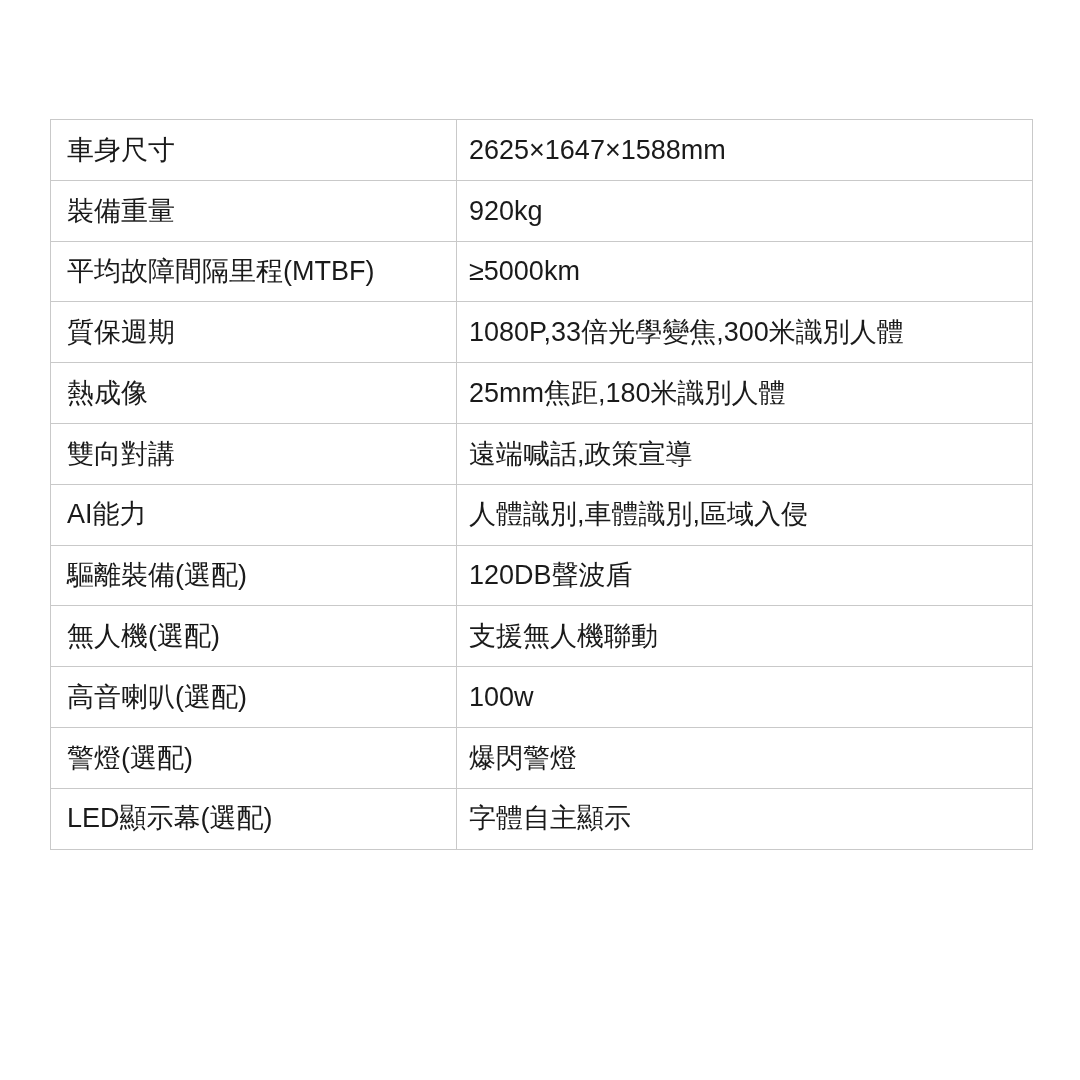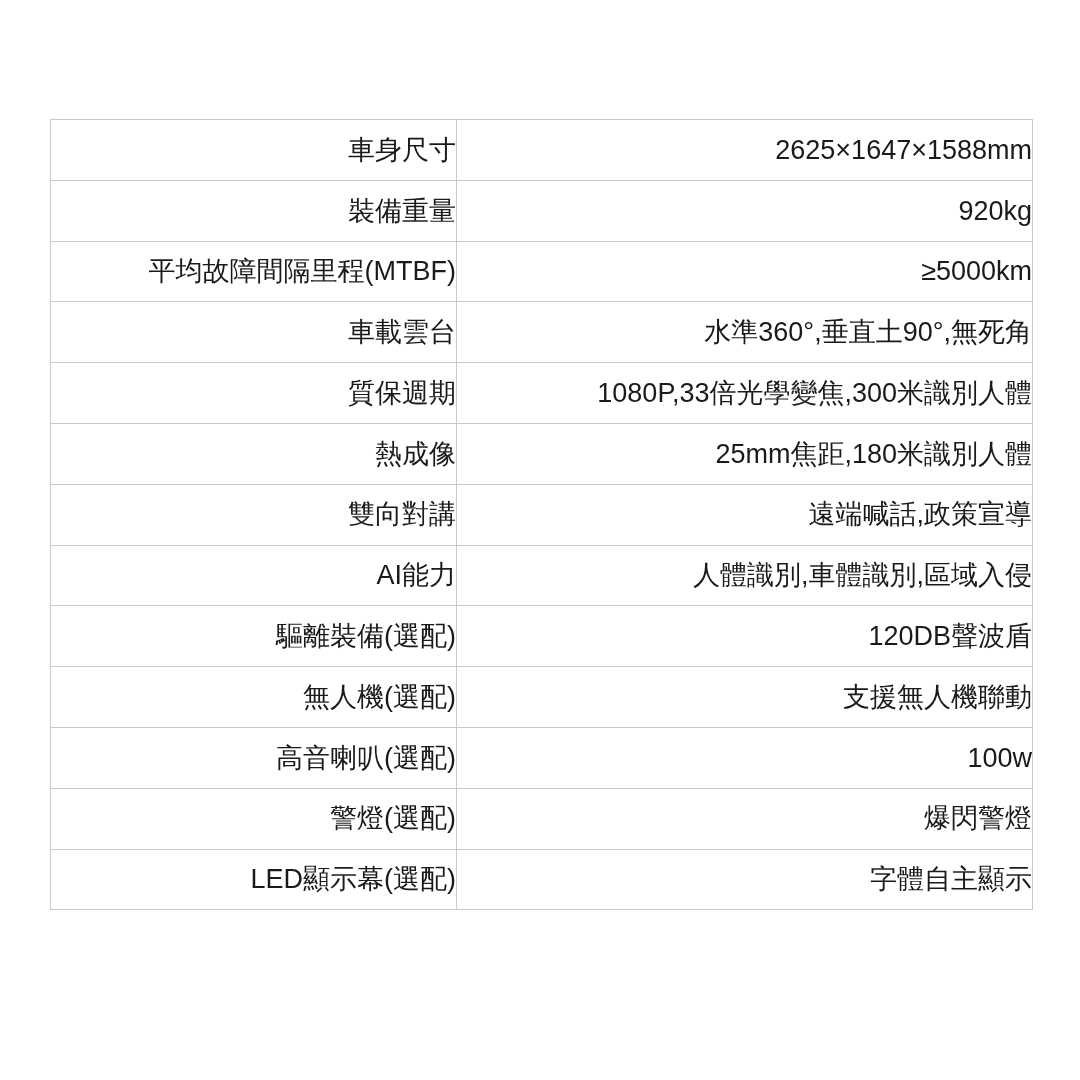--- a/index.html
+++ b/index.html
@@ -13,21 +13,20 @@
     background: #ffffff;
     font-family: "Liberation Sans", "DejaVu Sans", sans-serif;
     color: #1a1a1a;
     overflow: hidden;
   }
   .sheet {
     position: relative;
     width: 1000px;
     height: 1080px;
     box-sizing: border-box;
-    text-align: right;
   }
   .spec-table {
     position: absolute;
     left: 50px;
     top: 119px;
     width: 982px;
     border-collapse: collapse;
     table-layout: fixed;
   }
   .spec-table col.c-label { width: 406px; }
@@ -69,24 +68,20 @@
         </tr>
         <tr>
           <td class="label">裝備重量</td>
           <td class="value">920kg</td>
         </tr>
         <tr>
           <td class="label">平均故障間隔里程(MTBF)</td>
           <td class="value">≥5000km</td>
         </tr>
         <tr>
-          <td class="label">車載雲台</td>
-          <td class="value">水準360°,垂直土90°,無死角</td>
-        </tr>
-        <tr>
           <td class="label">質保週期</td>
           <td class="value">1080P,33倍光學變焦,300米識別人體</td>
         </tr>
         <tr>
           <td class="label">熱成像</td>
           <td class="value">25mm焦距,180米識別人體</td>
         </tr>
         <tr>
           <td class="label">雙向對講</td>
           <td class="value">遠端喊話,政策宣導</td>

